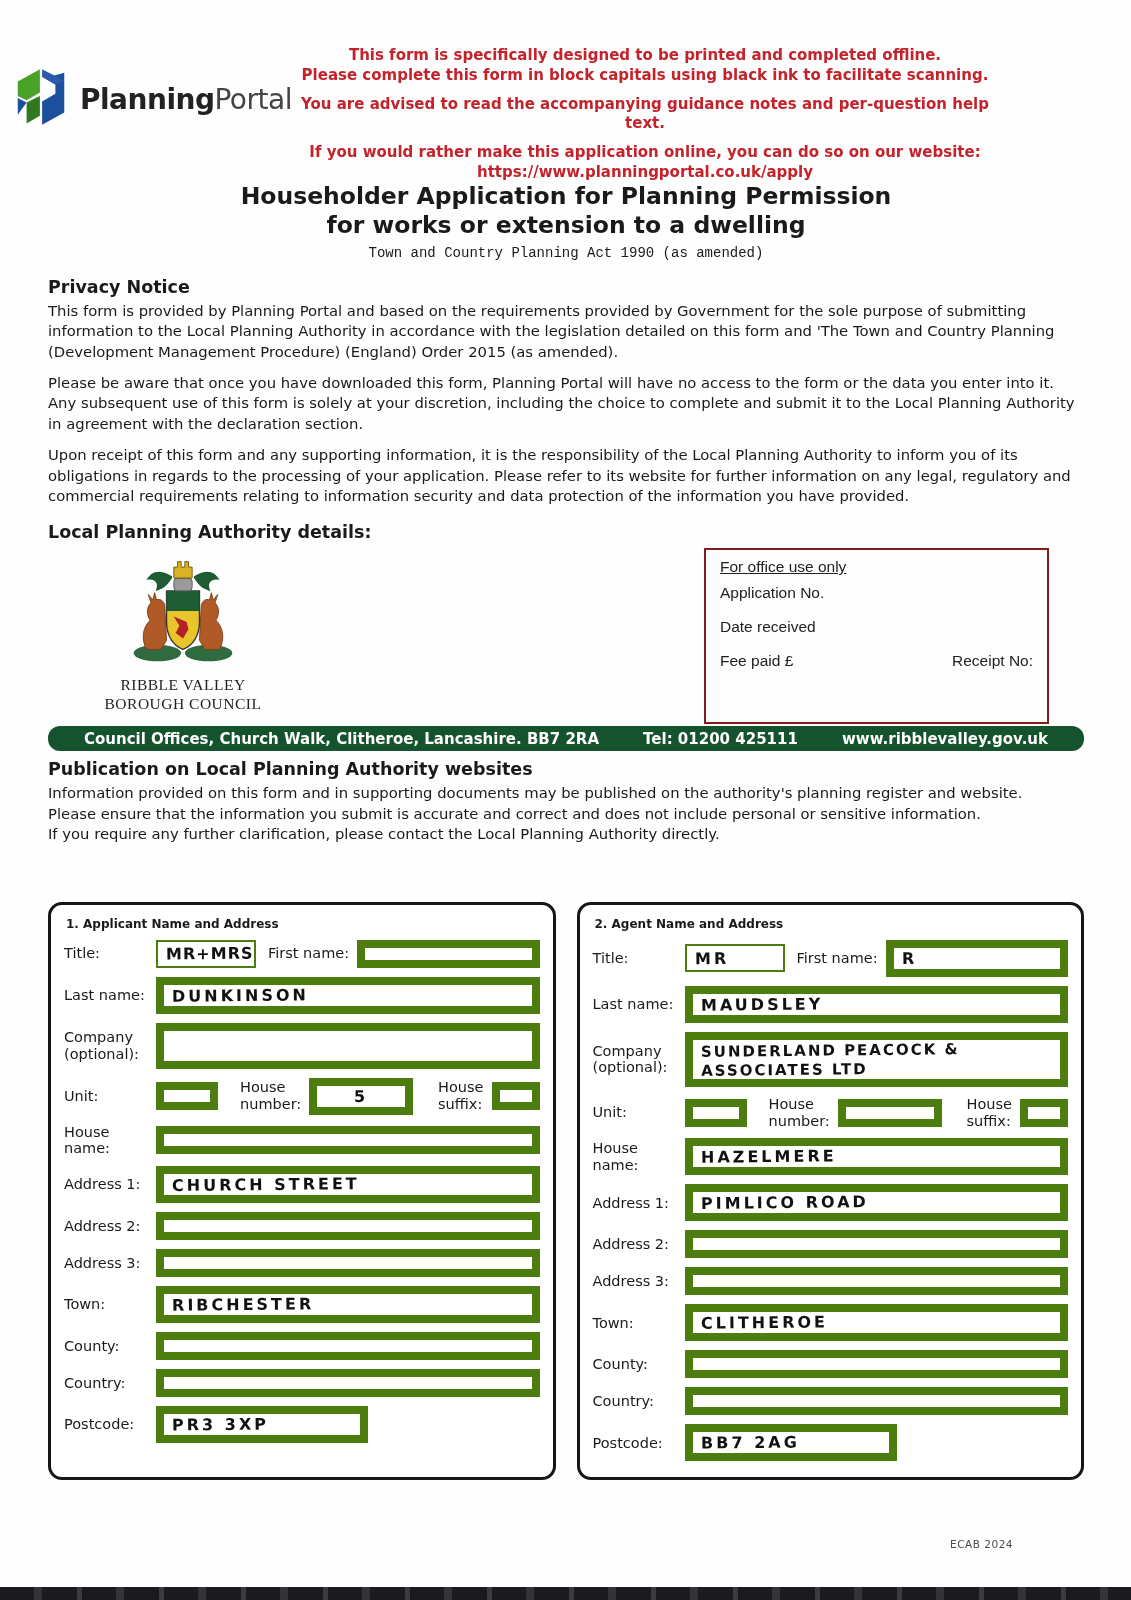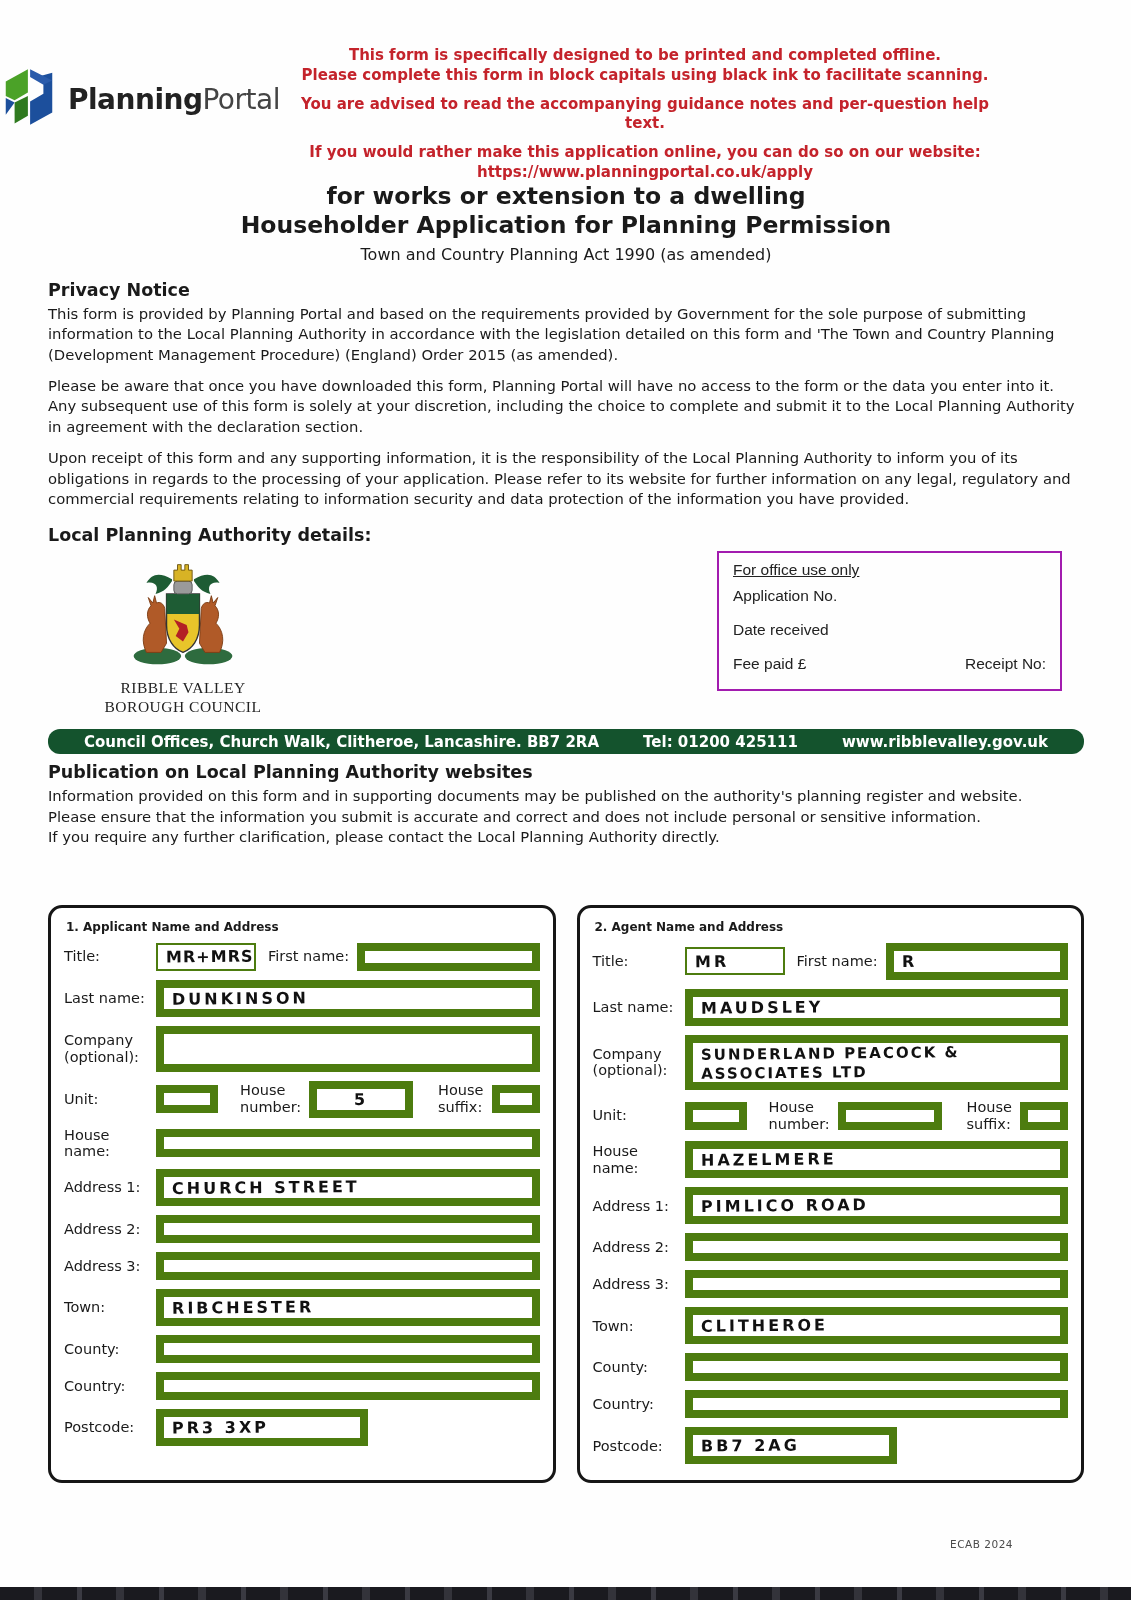--- a/index.html
+++ b/index.html
@@ -1,40 +1,40 @@
 <!DOCTYPE html>
 <html><head>
 <meta charset="utf-8">
 <style>
   html,body{margin:0;padding:0;background:#e8e8e8;}
   .page{width:1131px;height:1600px;position:relative;background:#fefefe;
         font-family:"DejaVu Sans","Liberation Sans",sans-serif;color:#1a1a1a;overflow:hidden;margin:0 auto;}
   .content{position:absolute;left:48px;width:1036px;top:0;}
 
   
-  .logo-wrap{position:absolute;left:0px;top:66px;display:flex;align-items:center;gap:10px;}
+  .logo-wrap{position:absolute;left:12px;top:66px;display:flex;align-items:center;gap:10px;}
   .logo-text{font-size:28px;letter-spacing:-0.5px;}
   .logo-text .b{font-weight:700;color:#222;}
   .logo-text .l{font-weight:400;color:#444;}
   .red-block{position:absolute;left:295px;top:46px;width:700px;color:#c4232b;font-weight:700;font-size:15px;line-height:1.32;}
   .red-block p{margin:0 0 9px 0;text-align:center;}
   .red-block p.tight{margin-bottom:0;}
 
   
   .main-title{margin-top:182px;text-align:center;font-weight:700;font-size:23.5px;line-height:1.25;}
-  .sub-title{text-align:center;font-size:16px;margin-top:4px;}
+  .sub-title{text-align:center;font-size:14px;margin-top:4px;font-family:Liberation Mono, monospace;}
 
   h2.sec{font-size:17.5px;font-weight:700;margin:16px 0 4px 0;}
   .body-p{font-size:14.8px;line-height:1.38;margin:0 0 11px 0;}
 
   
   .lpa-zone{position:relative;height:178px;margin-top:4px;}
   .crest-col{position:absolute;left:30px;top:4px;width:210px;text-align:center;}
   .council-name{font-family:"Liberation Serif","DejaVu Serif",serif;font-size:15.5px;letter-spacing:0.5px;line-height:1.2;color:#222;}
-  .office-box{position:absolute;right:22px;top:2px;width:345px;height:140px;border:2px solid #a21caf;padding:8px 14px;box-sizing:border-box;font-family:"Liberation Sans",sans-serif;font-size:15.5px;color:#222;}
+  .office-box{position:absolute;right:35px;top:2px;width:345px;height:176px;border:2px solid #7f1d1d;padding:8px 14px;box-sizing:border-box;font-family:"Liberation Sans",sans-serif;font-size:15.5px;color:#222;}
   .office-box .u{text-decoration:underline;margin-bottom:8px;}
   .office-box .row{margin-bottom:16px;}
   .office-box .pair{display:flex;justify-content:space-between;}
 
   .addr-bar{height:25px;background:#14532d;border-radius:12px;color:#fff;display:flex;align-items:center;
             padding:0 36px;font-size:15px;font-weight:700;justify-content:space-between;margin:2px 0 8px 0;}
 
   
   .forms{display:flex;gap:21px;margin-top:57px;}
   .fsection{flex:1;border:3px solid #161616;border-radius:14px;padding:8px 13px 14px 13px;background:#fff;}
@@ -75,22 +75,22 @@
     <p class="tight">This form is specifically designed to be printed and completed offline.</p>
     <p>Please complete this form in block capitals using black ink to facilitate scanning.</p>
     <p>You are advised to read the accompanying guidance notes and per-question help text.</p>
     <p class="tight">If you would rather make this application online, you can do so on our website:</p>
     <p>https://www.planningportal.co.uk/apply</p>
   </div>
 
   <div class="content">
 
     <div class="main-title">
+      <div>Householder Application for Planning Permission</div>
       <div>for works or extension to a dwelling</div>
-      <div>Householder Application for Planning Permission</div>
     </div>
     <div class="sub-title">Town and Country Planning Act 1990 (as amended)</div>
 
     <h2 class="sec">Privacy Notice</h2>
     <p class="body-p">This form is provided by Planning Portal and based on the requirements provided by Government for the sole purpose of submitting information to the Local Planning Authority in accordance with the legislation detailed on this form and 'The Town and Country Planning (Development Management Procedure) (England) Order 2015 (as amended).</p>
     <p class="body-p">Please be aware that once you have downloaded this form, Planning Portal will have no access to the form or the data you enter into it. Any subsequent use of this form is solely at your discretion, including the choice to complete and submit it to the Local Planning Authority in agreement with the declaration section.</p>
     <p class="body-p">Upon receipt of this form and any supporting information, it is the responsibility of the Local Planning Authority to inform you of its obligations in regards to the processing of your application. Please refer to its website for further information on any legal, regulatory and commercial requirements relating to information security and data protection of the information you have provided.</p>
 
     <h2 class="sec">Local Planning Authority details:</h2>
     <div class="lpa-zone">

